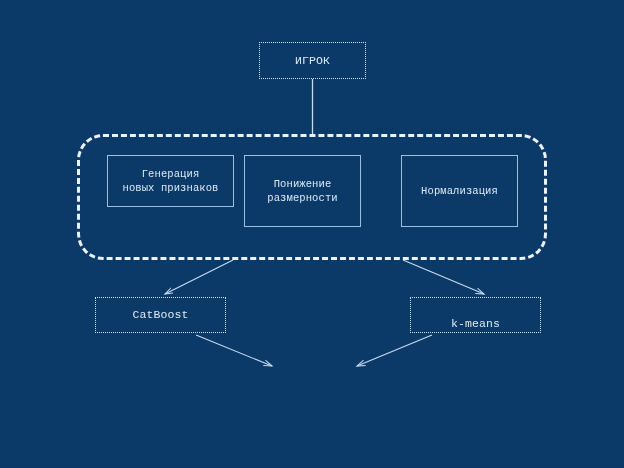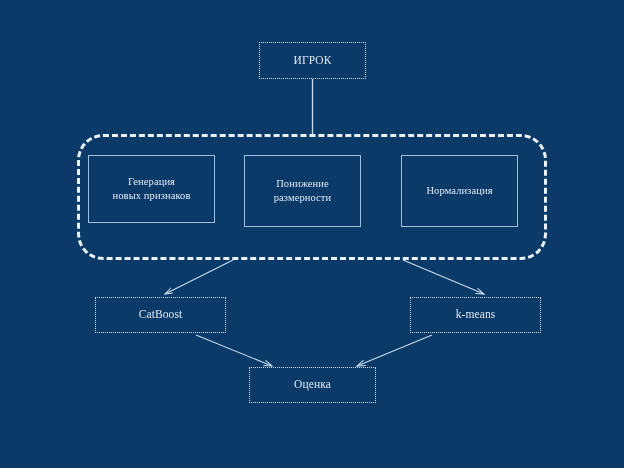--- a/index.html
+++ b/index.html
@@ -6,21 +6,21 @@
     margin: 0;
     padding: 0;
     background: #0b3a68;
   }
   #canvas {
     position: relative;
     width: 624px;
     height: 468px;
     background: #0b3a68;
     overflow: hidden;
-    font-family: Liberation Serif, serif;
+    font-family: Liberation Mono, monospace;
   }
   #svg-layer {
     position: absolute;
     left: 0;
     top: 0;
     width: 624px;
     height: 468px;
     pointer-events: none;
   }
   .node {
@@ -45,26 +45,26 @@
     white-space: pre-line;
   }
   #group-container {
     position: absolute;
     box-sizing: border-box;
     border: 3px dashed #eaf2fb;
     border-radius: 26px;
   }
   
   #node-player    { left: 259px; top: 42px;  width: 107px; height: 37px; font-size: 11.5px; }
-  #node-feature   { left: 88px; top: 155px; width: 127px; height: 68px; font-size: 10.5px; }
+  #node-feature   { left: 107px; top: 155px; width: 127px; height: 52px; font-size: 10.5px; }
   #node-dimred    { left: 244px; top: 155px; width: 117px; height: 72px; font-size: 10.5px; }
   #node-normalize { left: 401px; top: 155px; width: 117px; height: 72px; font-size: 10.5px; }
   #group-container{ left: 77px;  top: 134px; width: 470px; height: 126px; }
   #node-catboost  { left: 95px;  top: 297px; width: 131px; height: 36px; font-size: 11.5px; }
-  #node-kmeans    { left: 410px; top: 297px; width: 131px; height: 36px; font-size: 11.5px; }
+  #node-kmeans    { left: 410px; top: 297px; width: 131px; height: 36px; font-size: 11.5px; align-items: flex-end; }
   #node-score     { left: 249px; top: 367px; width: 127px; height: 36px; font-size: 11.5px; }
 </style>
 </head>
 <body>
 
 <div id="canvas">
 
   <svg id="svg-layer" viewBox="0 0 624 468" xmlns="http://www.w3.org/2000/svg">
     <defs>
       <marker id="arrowhead" markerWidth="9" markerHeight="9" refX="7.5" refY="3" orient="auto" markerUnits="strokeWidth">
@@ -104,17 +104,14 @@
   </div>
 
   <div class="node node-solid" id="node-normalize">
     <span class="node-label">Нормализация</span>
   </div>
 
   <div class="node node-dotted" id="node-kmeans">
     <span class="node-label">k-means</span>
   </div>
 
-  <div class="node node-dotted" id="node-score">
-    <span class="node-label">Оценка</span>
-  </div>
 
 </div>
 
 </body></html>

